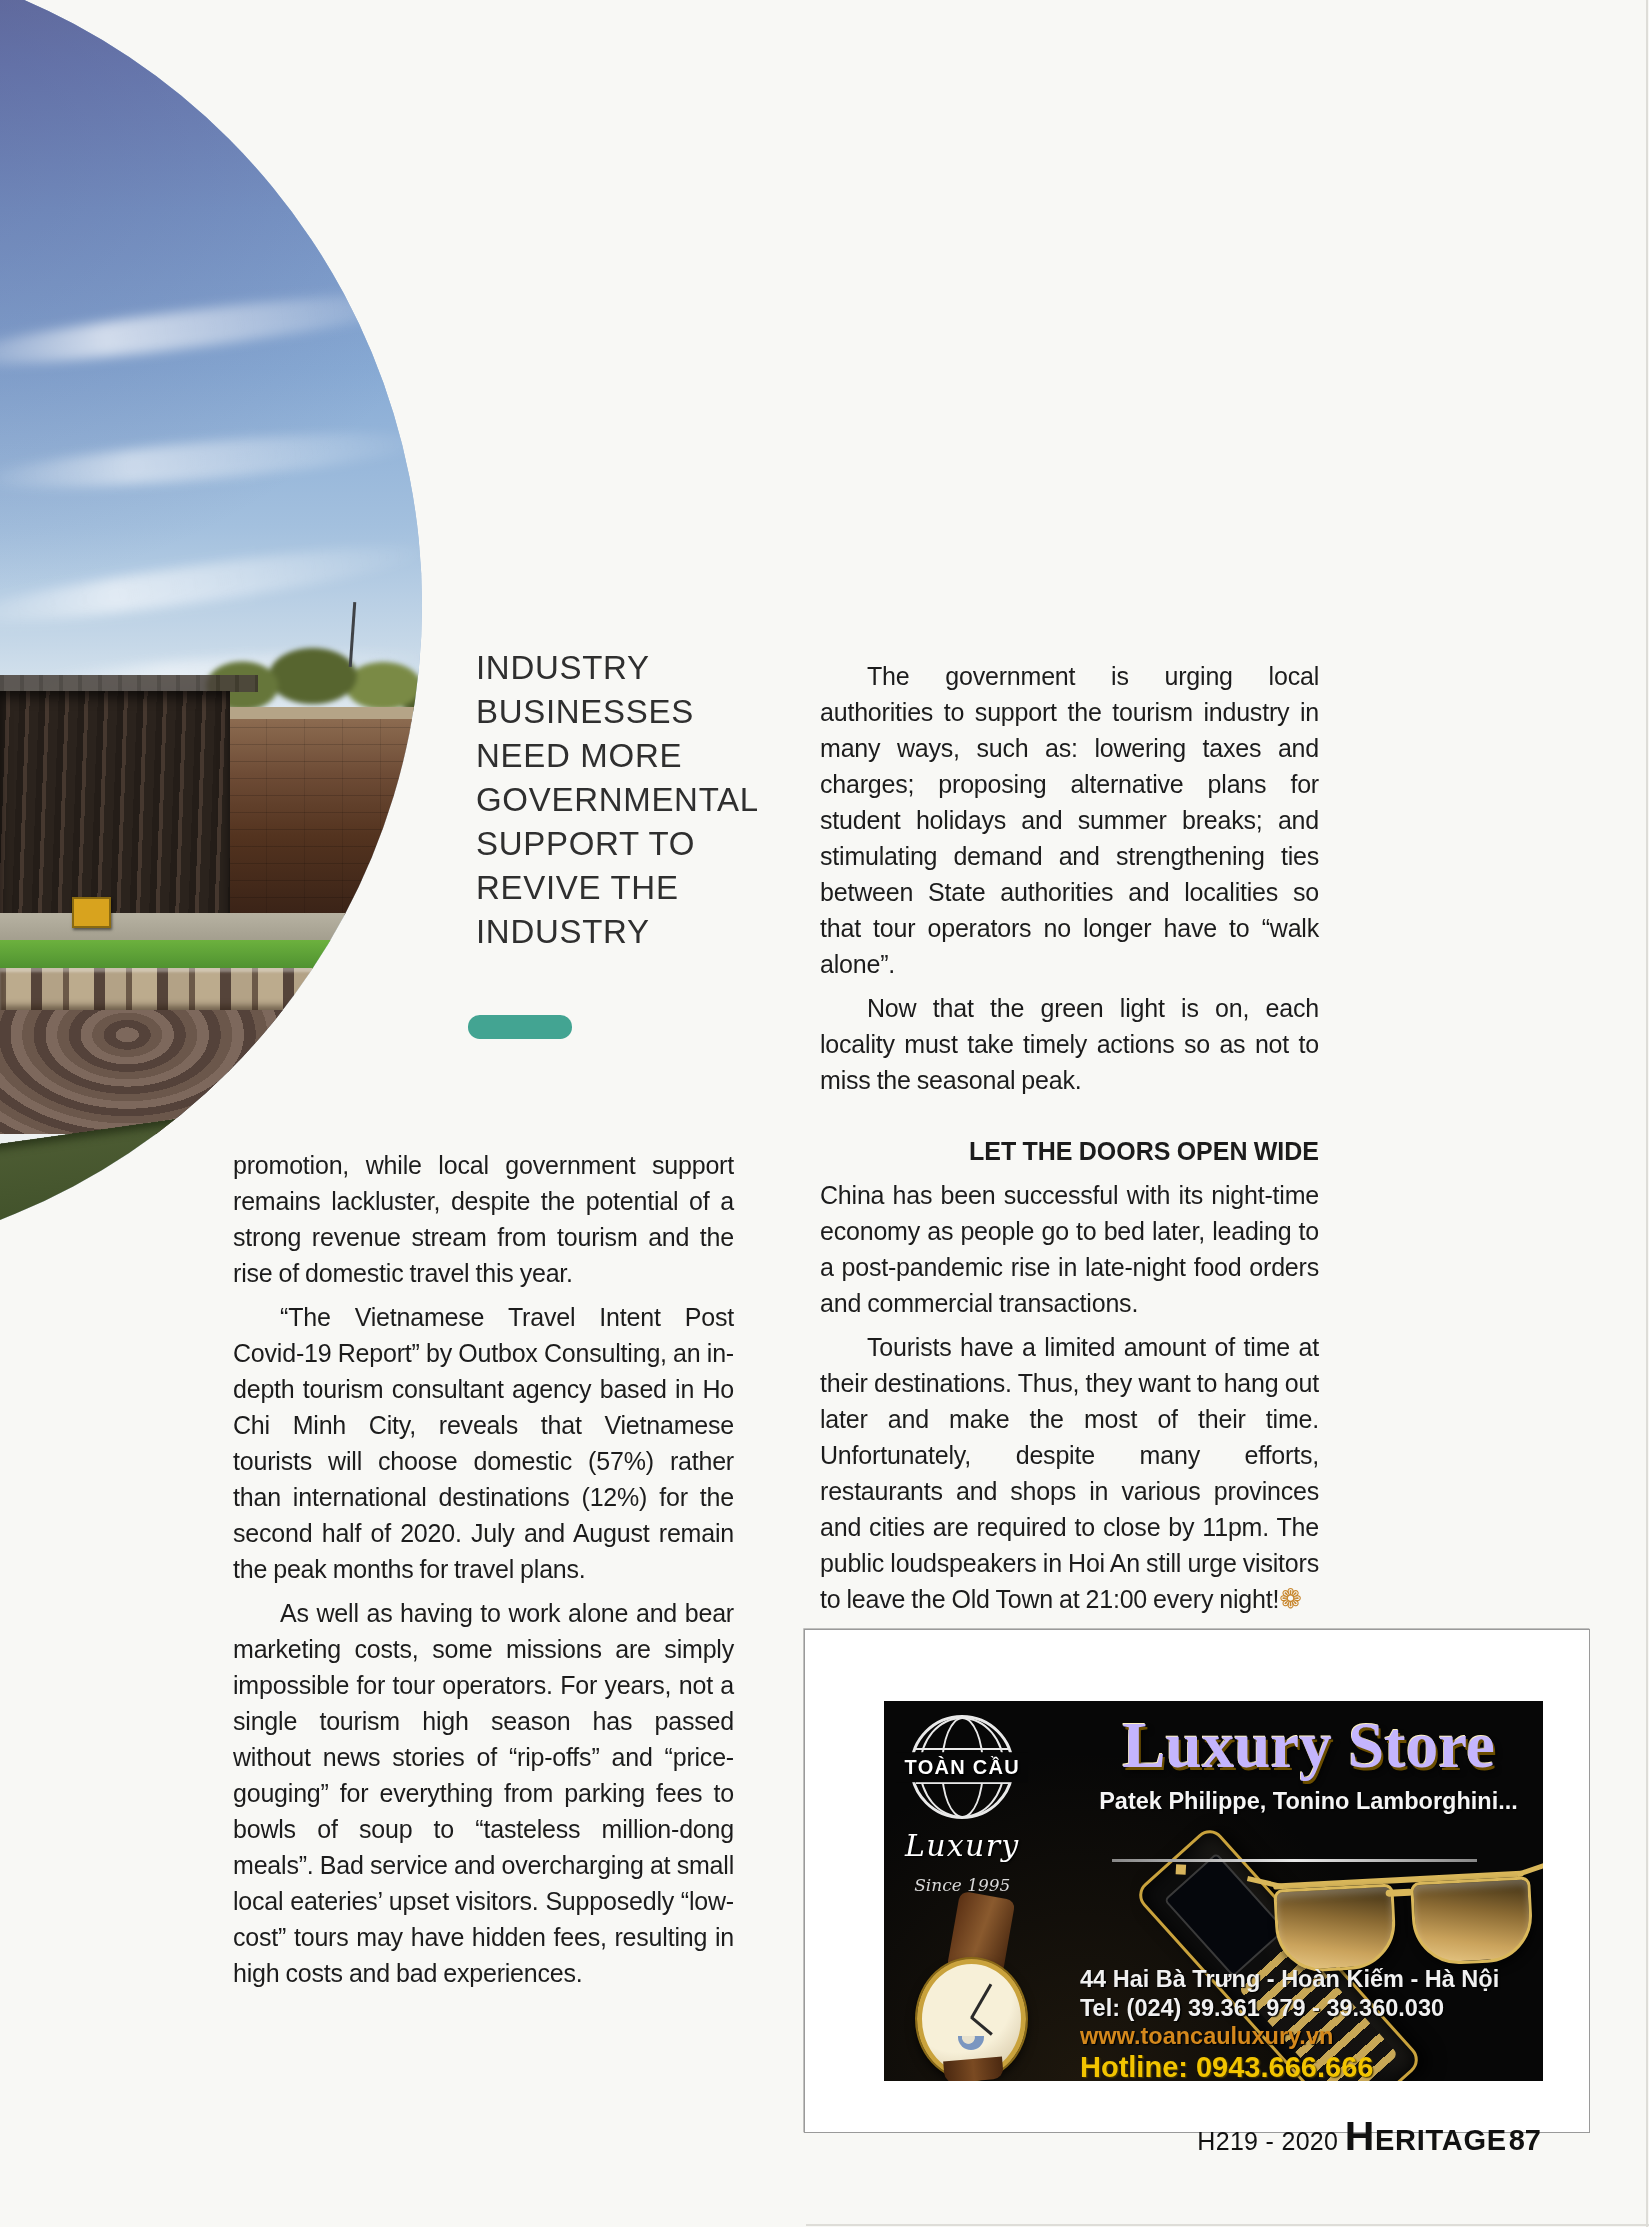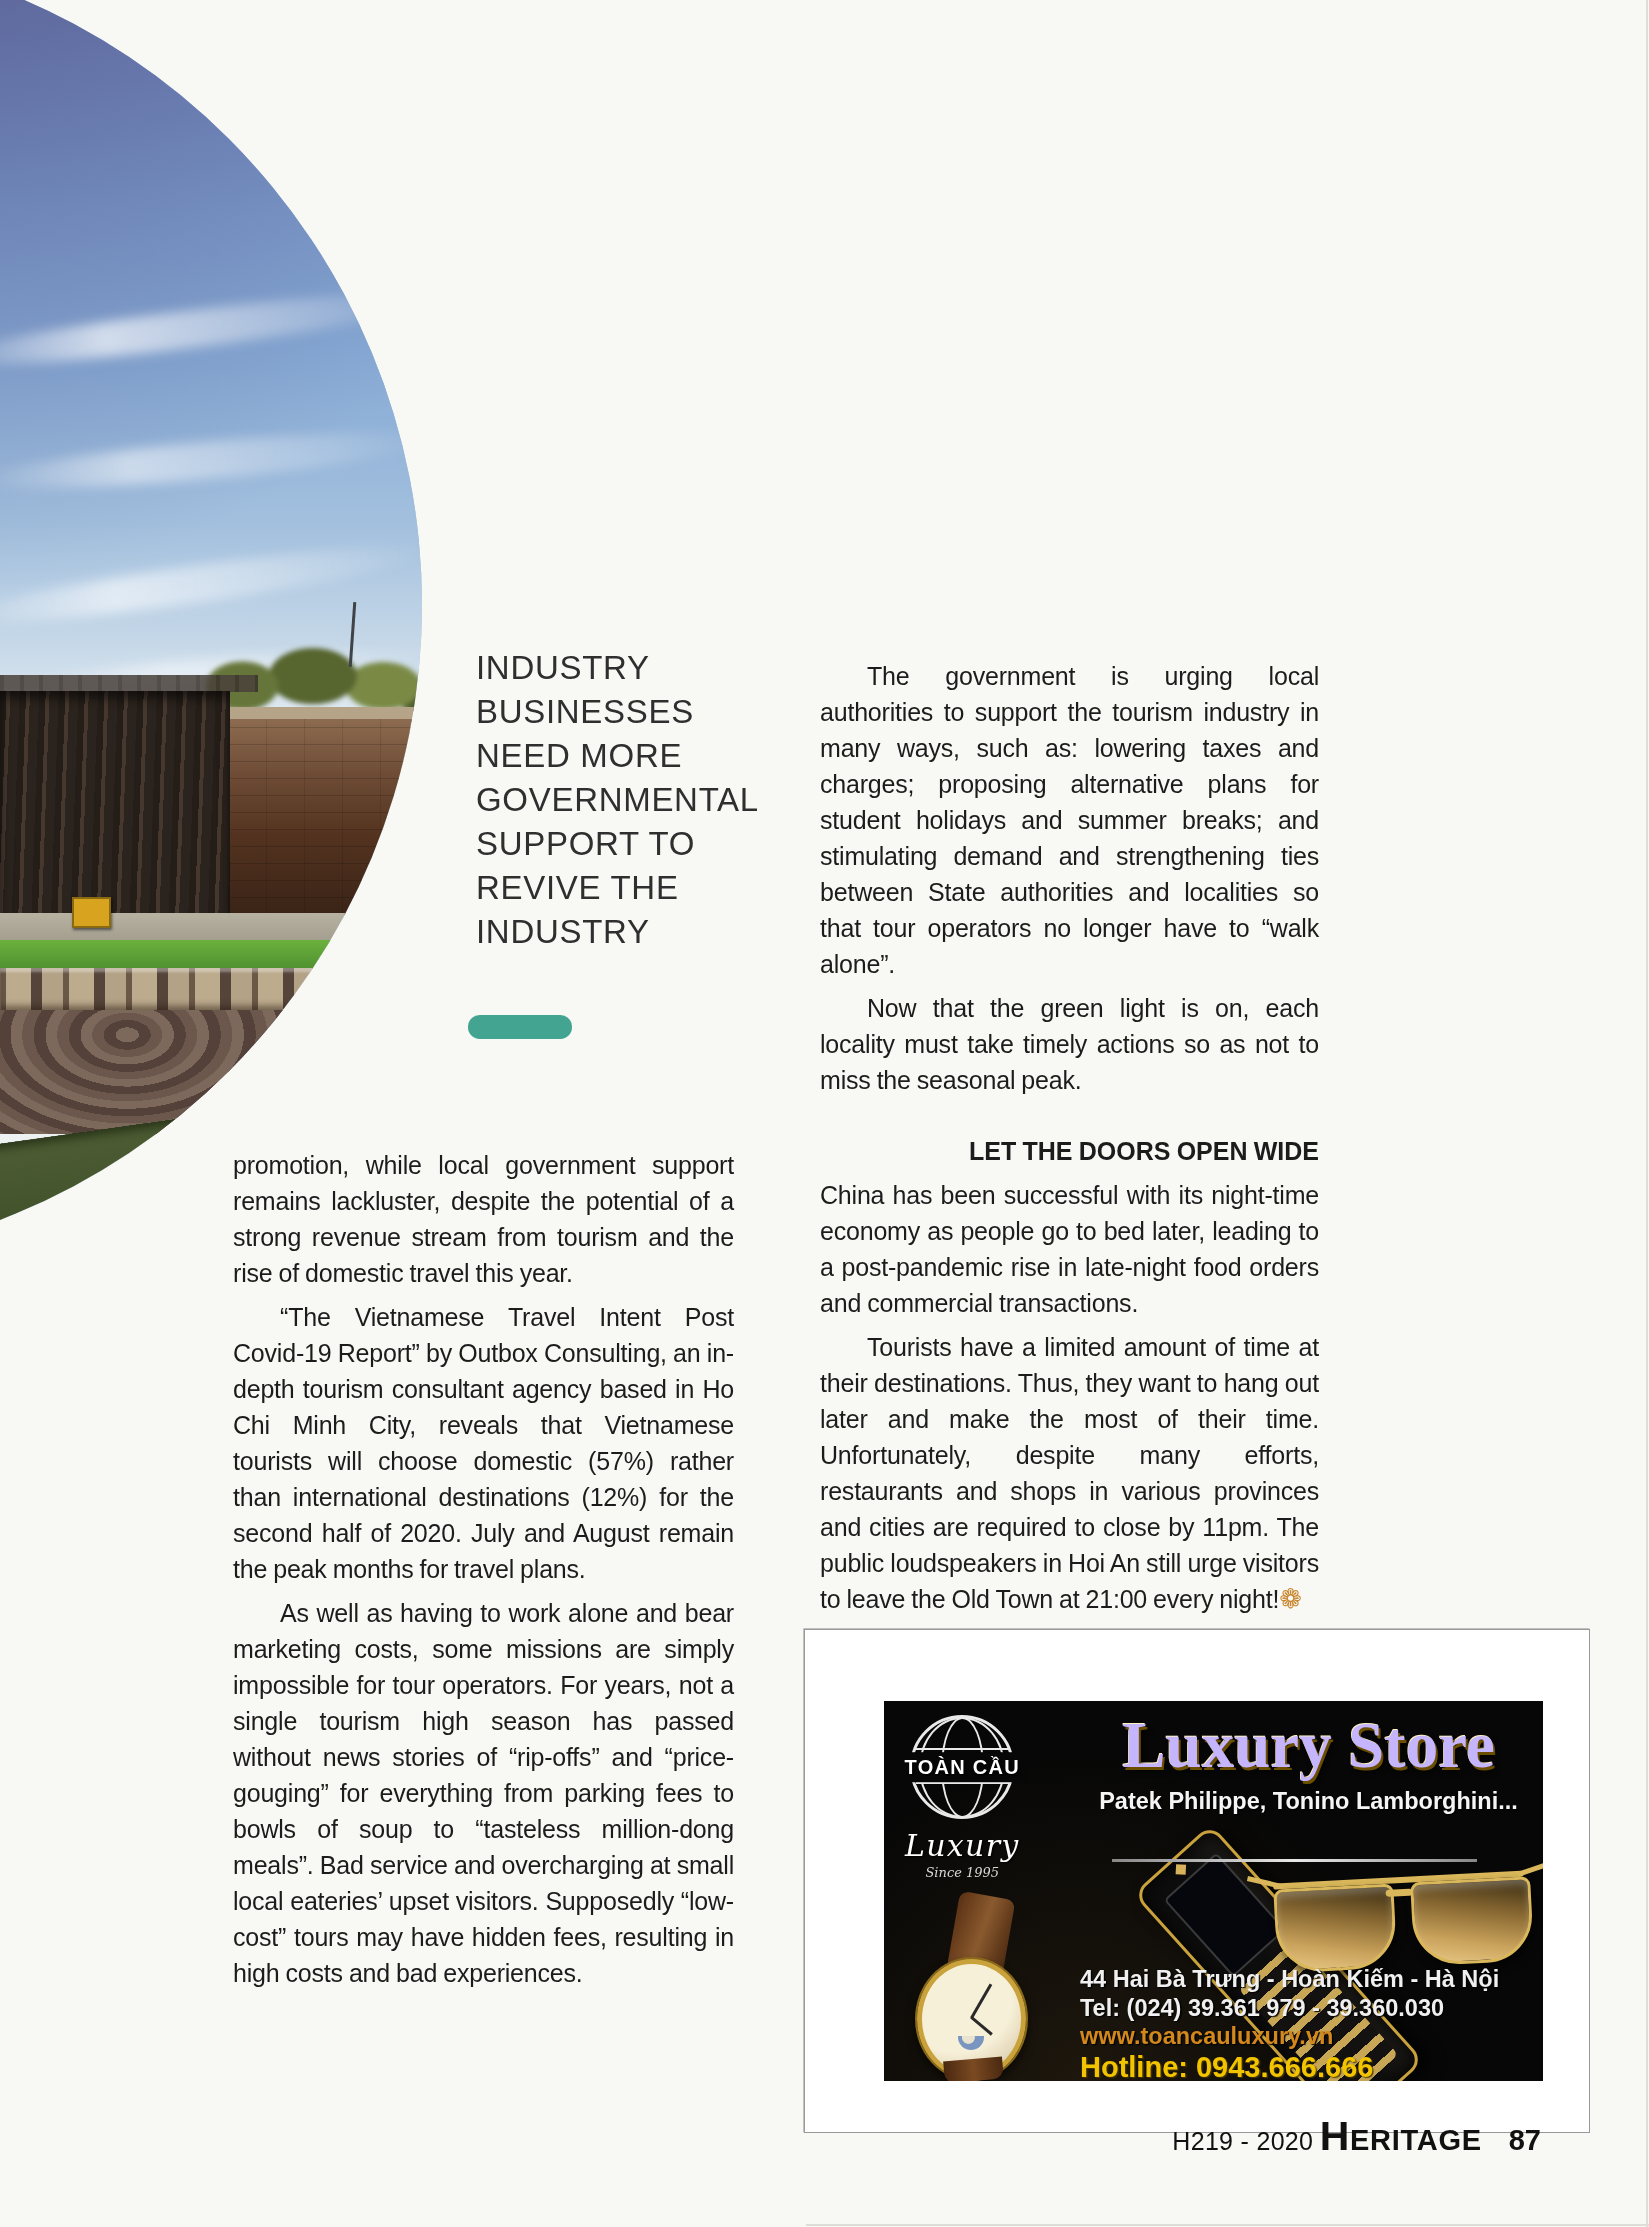--- a/index.html
+++ b/index.html
@@ -87,21 +87,21 @@
   .globe{position:relative;width:98px;height:98px;margin:0 auto;border:3.3px solid #e9e9e9;border-radius:50%;}
   .globe .mer1{position:absolute;inset:-1.3px 28%;border:2.6px solid #e9e9e9;border-radius:50%;}
   .globe .mer2{position:absolute;inset:-1.3px 6%;border:2.6px solid #e9e9e9;border-radius:50%;}
   .globe .par1{position:absolute;left:2.6px;right:2.6px;top:30%;height:2.6px;background:#e9e9e9;}
   .globe .par2{position:absolute;left:2.6px;right:2.6px;top:64%;height:2.6px;background:#e9e9e9;}
   .globe-band{position:absolute;left:-17px;right:-17px;top:50%;transform:translateY(-50%);
     background:#070707;padding:3.3px 0;font-weight:bold;font-size:20px;letter-spacing:1.3px;color:#fff;
     text-shadow:1.3px 1.3px 1.3px #000;}
   .ad-script{margin-top:9px;font-family:"DejaVu Serif",serif;font-style:italic;font-size:30px;
     letter-spacing:1.3px;color:#fff;text-shadow:1.3px 1.3px 2px #000;}
-  .ad-since{margin-top:2px;font-family:"DejaVu Serif",serif;font-style:italic;font-size:13px;color:#d8d8d8;}
+  .ad-since{margin-top:12px;font-family:"DejaVu Serif",serif;font-style:italic;font-size:17px;color:#d8d8d8;}
   .ad-title{position:absolute;left:196px;top:6.5px;width:457px;text-align:center;z-index:3;
     font-family:"Liberation Serif",serif;font-weight:bold;font-size:65px;color:#c4b5fd;
     text-shadow:2px 2.6px 0 #6b4e00, 3.9px 5.2px 5.2px rgba(0,0,0,.65), -0.7px -0.7px 0 #fff3bf;}
   .ad-tagline{position:absolute;left:196px;top:84px;width:457px;text-align:center;z-index:3;
     font-weight:bold;font-size:23.5px;line-height:33px;color:#f5f5f5;text-shadow:1.3px 1.3px 1.3px #000;}
   .ad-divider{position:absolute;left:228px;top:158px;width:365px;height:2.6px;z-index:3;
     background:linear-gradient(90deg,#888,#e8e8e8,#888);}
   
   .watch{position:absolute;left:9px;top:194px;width:140px;height:185px;z-index:2;}
   .watch .strap-top{position:absolute;left:60px;top:0;width:56px;height:80px;border-radius:9px;
@@ -142,21 +142,21 @@
   .ad-contact{position:absolute;left:196px;top:264px;width:450px;z-index:3;font-weight:bold;}
   .ad-addr{font-size:23.5px;line-height:29px;color:#f0f0f0;text-shadow:1.3px 1.3px 1.3px #000;}
   .ad-tel{font-size:23.5px;line-height:29px;color:#f0f0f0;text-shadow:1.3px 1.3px 1.3px #000;}
   .ad-web{font-size:23.5px;line-height:27px;color:#d4881c;text-shadow:1.3px 1.3px 1.3px #000;}
   .ad-hot{font-size:29px;line-height:34px;color:#f2c400;text-shadow:1.3px 1.3px 1.3px #4a3a00;}
 
   
   .footer{position:absolute;right:108px;top:2113px;display:flex;align-items:baseline;color:#111;}
   .footer .issue{font-size:25px;letter-spacing:0.3px;}
   .footer .mag{font-variant:small-caps;font-size:41px;font-weight:600;letter-spacing:0.7px;margin-left:6.5px;}
-  .footer .pagenum{font-size:29px;font-weight:bold;margin-left:27px;}
+  .footer .pagenum{font-size:29px;font-weight:bold;margin-left:2px;}
 
   .scan-right{position:absolute;right:1.3px;top:0;width:2px;height:100%;background:#deddd8;}
   .scan-bottom{position:absolute;left:806px;right:0;bottom:1.3px;height:2px;background:#deddd8;}
 </style>
 </head>
 <body>
 
 <div class="page">
 
   <div class="photo-circle">

